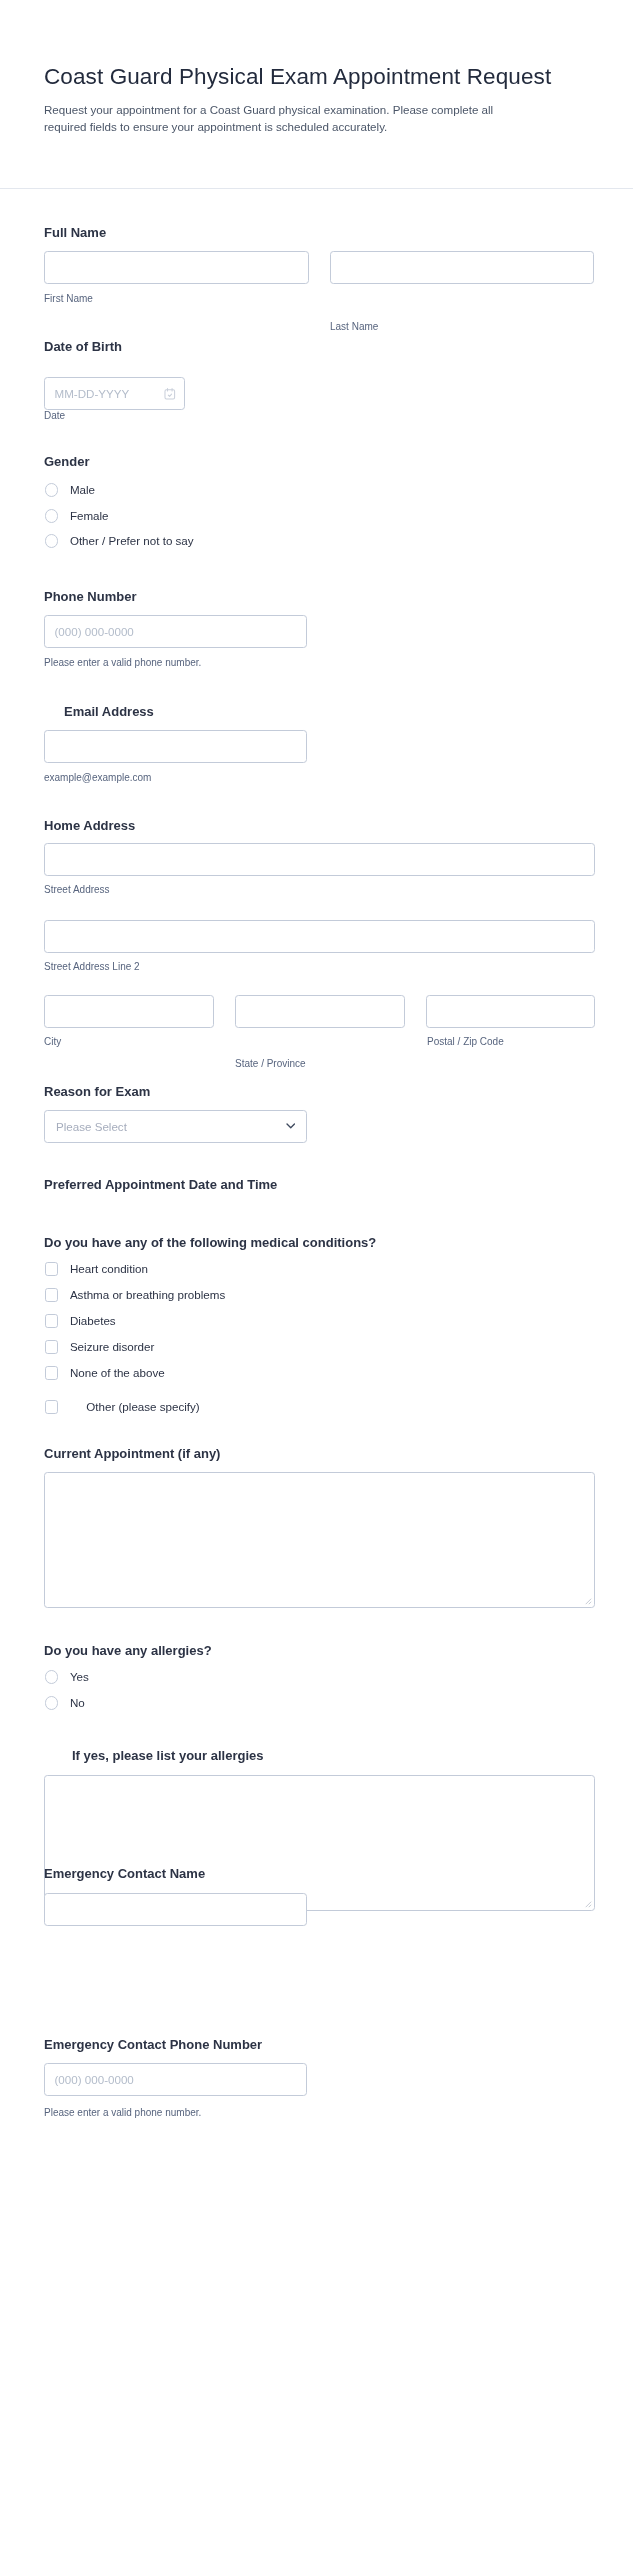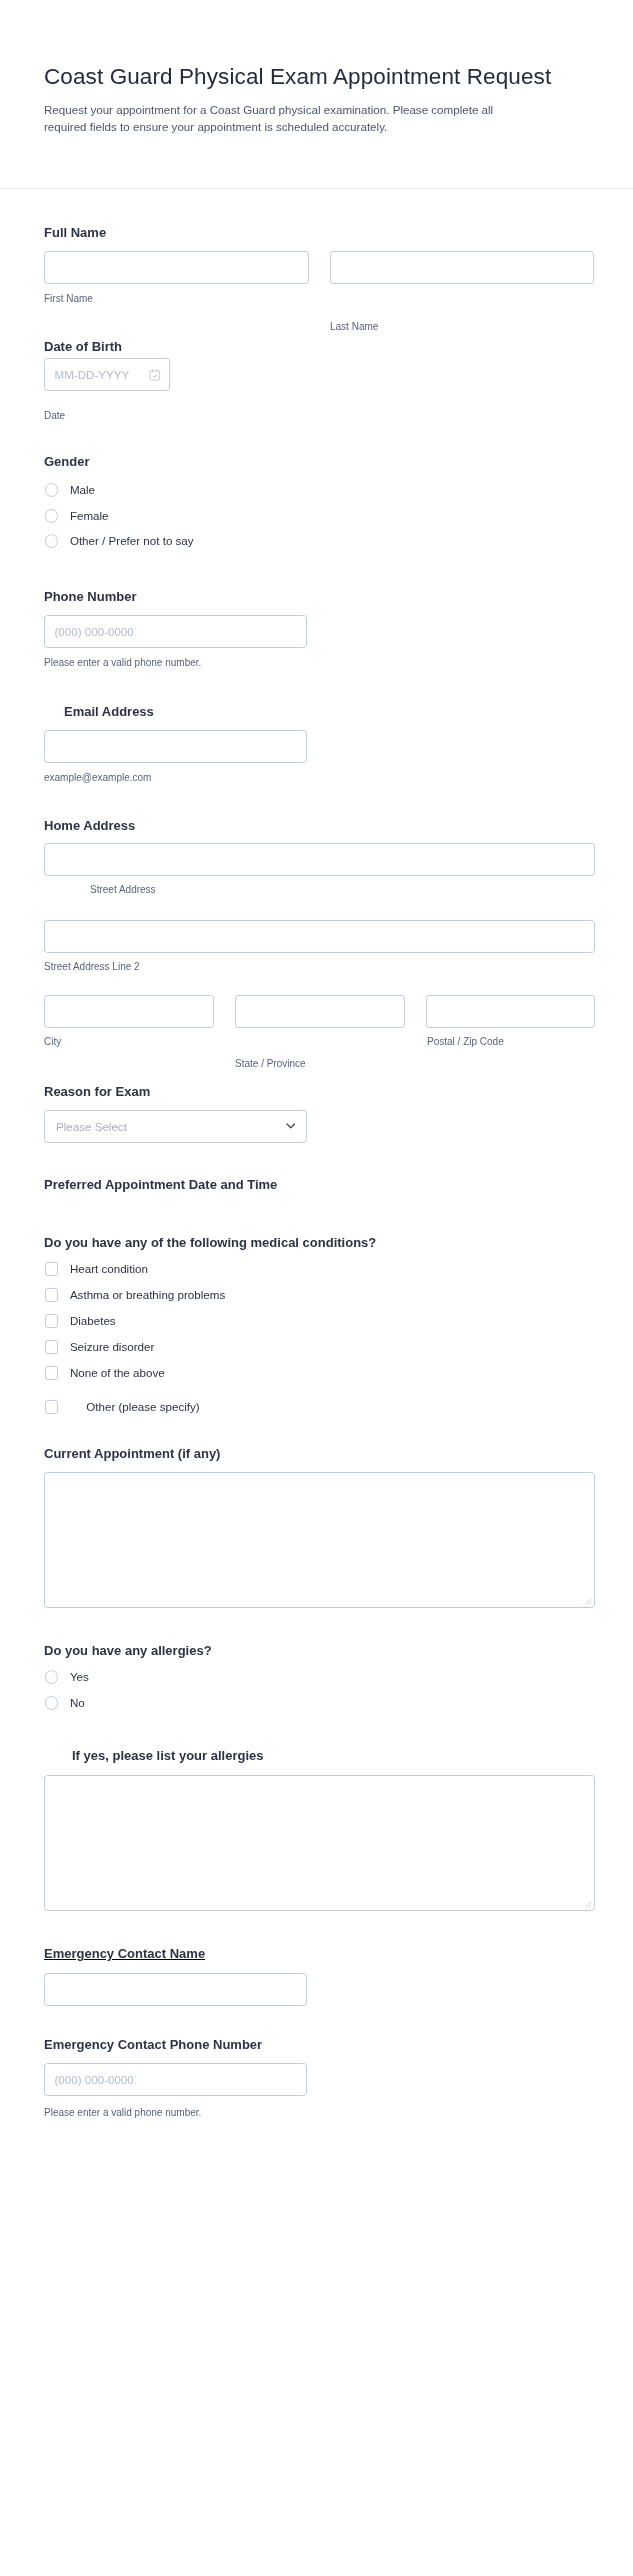--- a/index.html
+++ b/index.html
@@ -62,21 +62,21 @@
   <div class="field" style="top:225px;">
     <div class="qlabel">Full Name</div>
     <input class="tinput" style="top: 26px; left: 0px; width: 265px;">
     <input class="tinput" style="top: 26px; left: 286px; width: 264px;">
     <div class="sublabel" style="top:68px; left:0;">First Name</div>
     <div class="sublabel" style="top:68px; left:286px;margin-top:28px;">Last Name</div>
   </div>
 
   <div class="field" style="top:339px;">
     <div class="qlabel">Date of Birth</div>
-    <div class="input-wrap" style="top:19px; left:0; width:126px; height:33px;">
+    <div class="input-wrap" style="top:38px; left:0; width:141px; height:33px;">
       <input class="tinput" placeholder="MM-DD-YYYY" style="">
       <svg class="cal-icon" width="13.6" height="13.6" viewBox="0 0 24 24" fill="none" stroke="#c9cfda" stroke-width="1.8" stroke-linecap="round" stroke-linejoin="round">
         <rect x="3.5" y="5" width="17" height="16" rx="2.5"></rect>
         <path d="M8 2.8v4.4M16 2.8v4.4"></path>
         <path d="M9.3 14.2l2.3 2.3 3.5-4"></path>
       </svg>
     </div>
     <div class="sublabel" style="top:71px; left:0;">Date</div>
   </div>
 
@@ -104,21 +104,21 @@
 
   <div class="field" style="top:704px;padding-left:20px;">
     <div class="qlabel">Email Address</div>
     <input class="tinput" style="top: 26px; left: 0px; width: 263px;">
     <div class="sublabel" style="top:68px; left:0;">example@example.com</div>
   </div>
 
   <div class="field" style="top:818px;">
     <div class="qlabel">Home Address</div>
     <input class="tinput" style="top: 24.5px; left: 0px; width: 551px; height: 33px;">
-    <div class="sublabel" style="top:66px; left:0;margin-left:46px;">Street Address</div>
+    <div class="sublabel" style="top:66px; left:0;">Street Address</div>
     <input class="tinput" style="top: 102px; left: 0px; width: 551px; height: 33px;">
     <div class="sublabel" style="top:143px; left:0;">Street Address Line 2</div>
     <input class="tinput" style="top: 177px; left: 0px; width: 170px; height: 33px;">
     <input class="tinput" style="top: 177px; left: 191px; width: 170px; height: 33px;">
     <input class="tinput" style="top: 177px; left: 382px; width: 169px; height: 33px;">
     <div class="sublabel" style="top:218px; left:0;">City</div>
     <div class="sublabel" style="top:218px; left:191px;margin-top:22px;">State / Province</div>
     <div class="sublabel" style="top:218px; left:383px;">Postal / Zip Code</div>
   </div>
 
@@ -189,21 +189,21 @@
   <div class="field" style="top:1748px;padding-left:28px;">
     <div class="qlabel">If yes, please list your allergies</div>
     <div class="ta-wrap" style="top:27px;">
       <textarea style=""></textarea>
       <svg class="grip" width="8.2" height="8.2" viewBox="0 0 12 12" fill="none" stroke="#b9bfc9" stroke-width="1.2">
         <path d="M10.5 2.5L2.5 10.5M10.5 7L7 10.5"></path>
       </svg>
     </div>
   </div>
 
-  <div class="field" style="top:1946px;text-decoration:underline;">
+  <div class="field" style="top:1866px;">
     <div class="qlabel">Emergency Contact Name</div>
     <input class="tinput" style="top: 26.6px; left: 0px; width: 263px; height: 33px;">
   </div>
 
   <div class="field" style="top:2037px;">
     <div class="qlabel">Emergency Contact Phone Number</div>
     <input class="tinput" style="top: 26px; left: 0px; width: 263px;" placeholder="(000) 000-0000">
     <div class="sublabel" style="top:70px; left:0;">Please enter a valid phone number.</div>
   </div>
 

